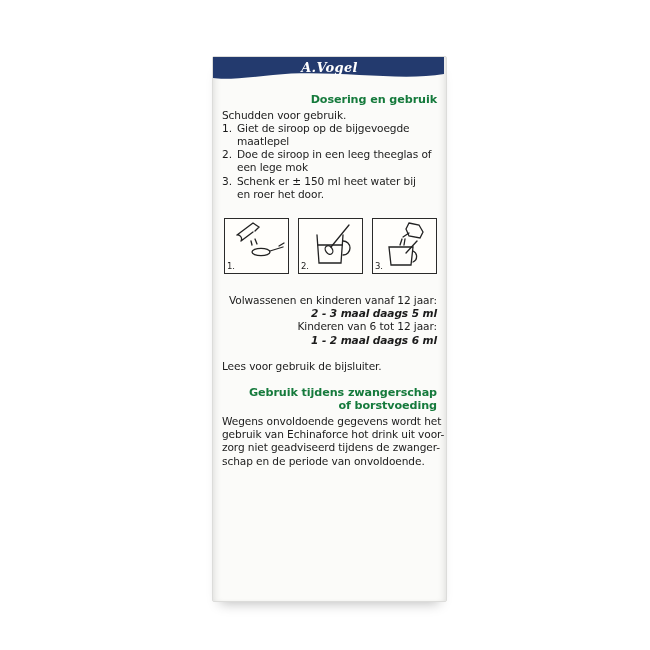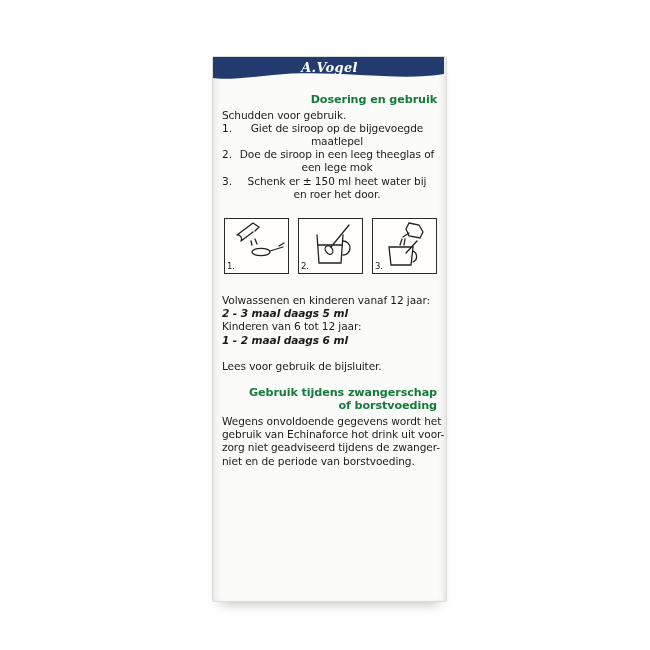--- a/index.html
+++ b/index.html
@@ -13,27 +13,27 @@
   .band{position:relative;height:27px;}
   .band svg{display:block;}
   .logo{position:absolute;top:3px;left:0;right:0;text-align:center;color:#ffffff;
         font-family:"DejaVu Serif", "Liberation Serif", serif;
         font-style:italic;font-weight:bold;font-size:13px;letter-spacing:.3px;}
   .content{padding:9px 9px 0;color:#1b1b1b;font-size:10.6px;line-height:13.2px;
            letter-spacing:-0.1px;}
   .h-green{color:#157a3c;font-weight:bold;font-size:11.2px;line-height:13.5px;margin:0 0 2px;text-align:right;}
   .step{display:flex;margin:0;}
   .step-num{width:15px;flex:none;}
-  .step-body{flex:1;text-align:center;}
+  .step-body{flex:1;}
   .figures{display:flex;gap:9px;margin:17px 0 0 2px;}
   .figure{position:relative;width:65px;height:54px;border:1px solid #2a2a2a;background:#fffefb;}
   .figure svg{display:block;}
   .fig-label{position:absolute;left:2px;bottom:0px;font-size:8.5px;color:#1b1b1b;}
   .italic{font-style:italic;font-weight:bold;}
-  .mt-lg{margin-top:20px;}
+  .mt-lg{margin-top:20px;text-align:right;}
   .mt-md{margin-top:13px;}
   .line{white-space:nowrap;}
 </style>
 </head>
 <body>
 
 <div class="stage">
   <div class="box">
 
     <div class="band">
@@ -119,18 +119,18 @@
 
 
       <div class="mt-md line">Lees voor gebruik de bijsluiter.</div>
 
       <div class="mt-md">
         <div class="h-green" style="margin-bottom:0;">Gebruik tijdens zwangerschap</div>
         <div class="h-green">of borstvoeding</div>
         <div class="line">Wegens onvoldoende gegevens wordt het</div>
         <div class="line">gebruik van Echinaforce hot drink uit voor-</div>
         <div class="line">zorg niet geadviseerd tijdens de zwanger-</div>
-        <div class="line">niet en de periode van borstvoeding.</div>
+        <div class="line">schap en de periode van onvoldoende.</div>
       </div>
 
     </div>
   </div>
 </div>
 
 </body></html>

